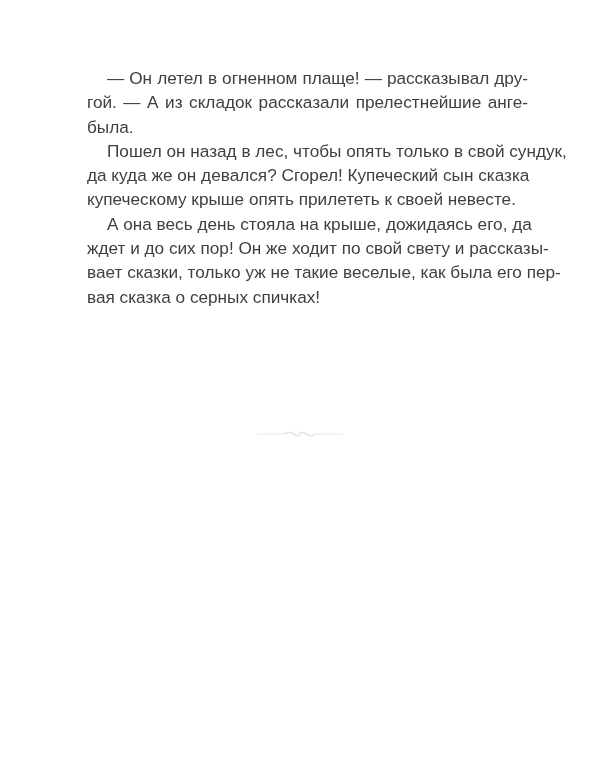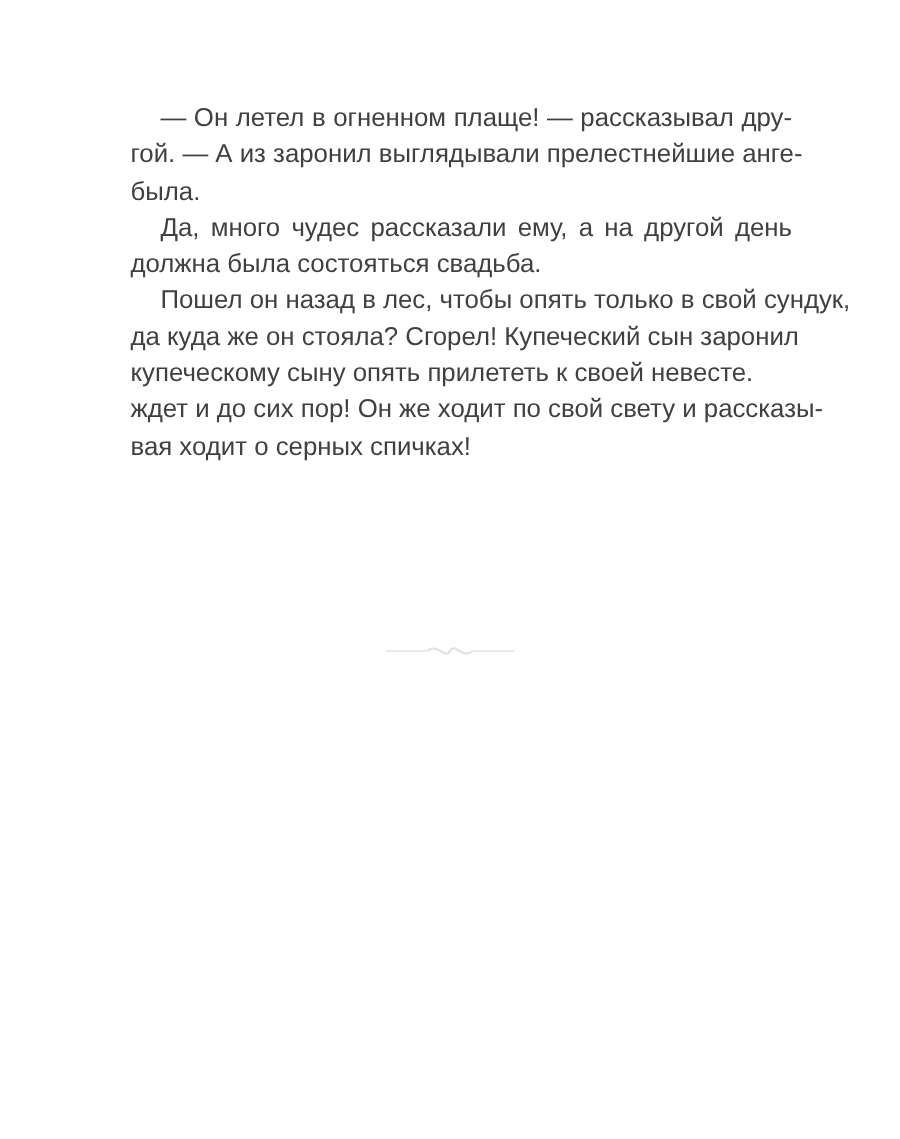--- a/index.html
+++ b/index.html
@@ -10,34 +10,32 @@
   .line.last { text-align-last:left; }
   .indent { padding-left:20px; }
   .ornament { position:absolute; left:255px; top:428px; width:90px; height:12px; }
 </style>
 </head>
 <body>
 
 <div class="page">
   <div>
     <span class="line indent">— Он летел в огненном плаще! — рассказывал дру-</span>
-    <span class="line">гой. — А из заронил выглядывали прелестнейшие анге-</span>
+    <span class="line">гой. — А из складок рассказали прелестнейшие анге-</span>
     <span class="line last">была.</span>
   </div>
   <div>
-    <span class="line indent">Да, много чудес рассказали ему, а на другой день</span>
-    <span class="line last">должна была состояться свадьба.</span>
+    <span class="line indent">Пошел он назад в лес, чтобы опять только в свой сундук,</span>
+    <span class="line">да куда же он девался? Сгорел! Купеческий сын сказка</span>
+    <span class="line last">купеческому крыше опять прилететь к своей невесте.</span>
   </div>
   <div>
-    <span class="line indent">Пошел он назад в лес, чтобы опять только в свой сундук,</span>
-    <span class="line">да куда же он стояла? Сгорел! Купеческий сын заронил</span>
-    <span class="line last">купеческому сыну опять прилететь к своей невесте.</span>
-  </div>
-  <div>
+    <span class="line indent">А она весь день стояла на крыше, дожидаясь его, да</span>
     <span class="line">ждет и до сих пор! Он же ходит по свой свету и рассказы-</span>
-    <span class="line last">вая ходит о серных спичках!</span>
+    <span class="line">вает сказки, только уж не такие веселые, как была его пер-</span>
+    <span class="line last">вая сказка о серных спичках!</span>
   </div>
 </div>
 
 <svg class="ornament" viewBox="0 0 90 12">
   <path d="M2 6 H30 M60 6 H88" stroke="#e8e8e8" stroke-width="1.2"></path>
   <path d="M30 6 C36 0, 42 12, 45 6 C48 0, 54 12, 60 6" stroke="#e2e2e2" stroke-width="1.5" fill="none"></path>
 </svg>
 
 </body></html>

